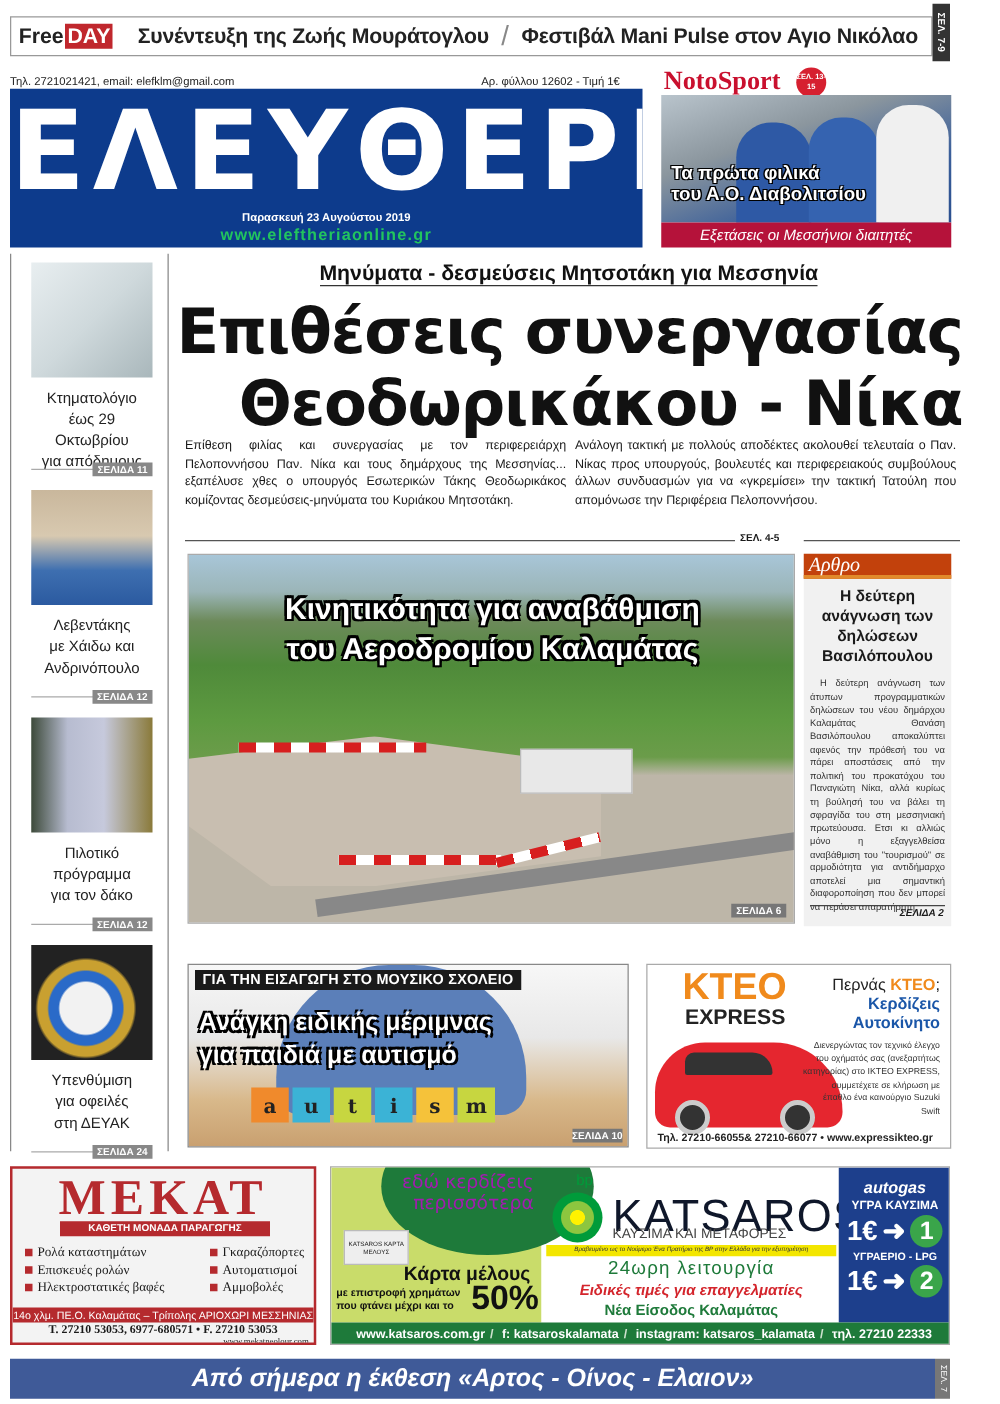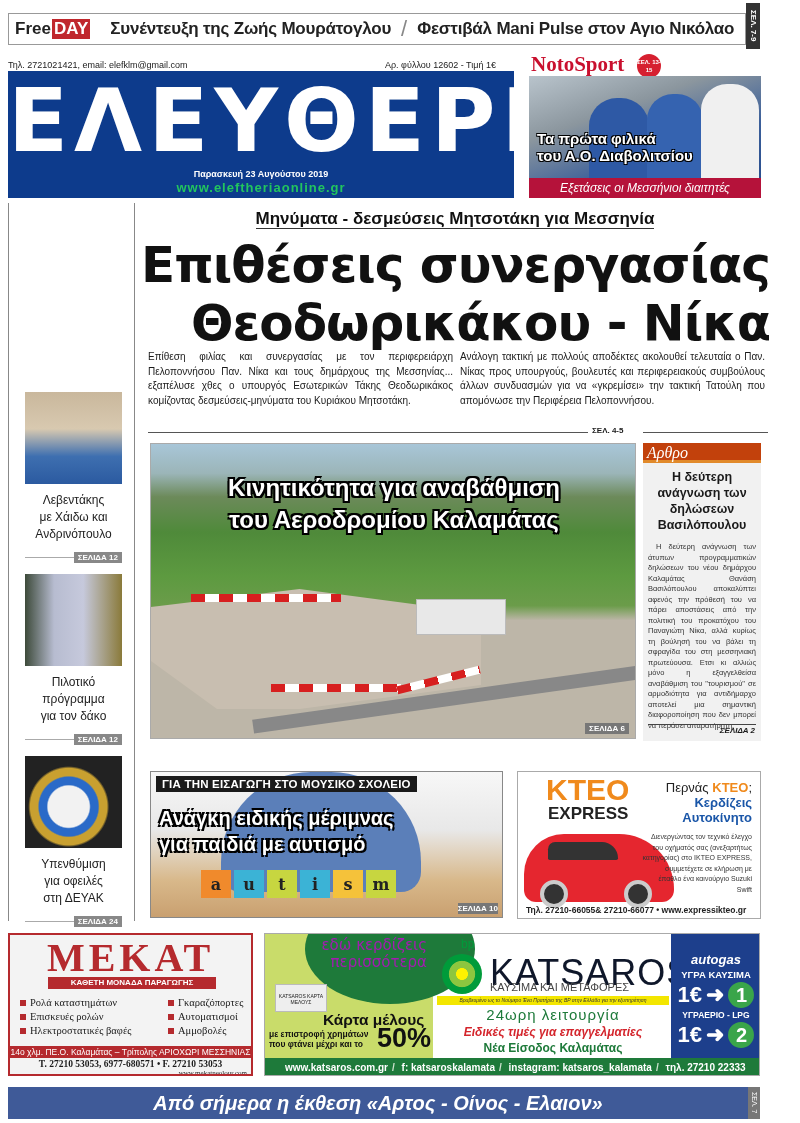--- a/index.html
+++ b/index.html
@@ -103,21 +103,21 @@
 #katsaros .left .pct{position:absolute;right:2px;top:89px;font-size:27px;font-weight:bold;color:#111}
 #katsaros .sun{position:absolute;left:177px;top:20px;width:40px;height:40px;border-radius:20px;background:radial-gradient(circle,#fff200 0 20%,#8dc63f 22% 45%,#009b3a 48% 100%)}
 #katsaros .bp{position:absolute;left:196px;top:3px;font-size:12px;color:#009b3a}
 #katsaros .name{position:absolute;left:225px;top:18px;font-size:36px;color:#0f172a;letter-spacing:1px}
 #katsaros .tag{position:absolute;left:225px;top:47px;font-size:11px;color:#444}
 #katsaros .award{position:absolute;left:172px;top:62px;width:232px;height:9px;background:#f3e600;font-size:5px;font-style:italic;color:#333;text-align:center;line-height:9px}
 #katsaros .h24{position:absolute;left:172px;width:232px;top:72px;text-align:center;color:#1e7a3a;font-size:15px;letter-spacing:1px}
 #katsaros .prices{position:absolute;left:172px;width:232px;top:91px;text-align:center;color:#d4252c;font-size:12px;font-weight:bold;font-style:italic}
 #katsaros .entry{position:absolute;left:172px;width:232px;top:107px;text-align:center;color:#1e7a3a;font-size:12px;font-weight:bold}
 #katsaros .autogas{position:absolute;left:406px;top:0;width:90px;height:124px;background:#1d3f8c;color:#fff;text-align:center}
-#katsaros .autogas .ag{font-style:italic;font-weight:bold;font-size:13px;margin-top:18px}
+#katsaros .autogas .ag{font-style:italic;font-weight:bold;font-size:13px;margin-top:8px}
 #katsaros .autogas .l1{font-size:9.5px;font-weight:bold;margin-top:2px}
 #katsaros .autogas .row{font-size:22px;font-weight:bold;display:flex;justify-content:center;align-items:center;gap:4px;height:30px}
 #katsaros .autogas .coin{width:26px;height:26px;border-radius:13px;background:#3aa54a;font-size:20px;line-height:26px}
 #katsaros .autogas .l2{font-size:8.5px;font-weight:bold}
 #katsaros .bottom{position:absolute;left:0;top:124px;width:496px;height:19px;background:#1e7a3a;color:#fff;font-size:10px;font-weight:bold;line-height:19px;padding-left:20px;white-space:nowrap}
 #katsaros .bottom .sep{color:#cfe3cf;margin:0 4px}
 
 #bottombar{left:8px;top:1087px;width:740px;height:32px;background:#3f5a98;color:#fff;text-align:center;font-weight:bold;font-style:italic;font-size:20px;line-height:32px}
 #bottomtag{left:748px;top:1087px;width:12px;height:32px;background:#777;color:#fff;font-size:7px;writing-mode:vertical-rl;display:flex;align-items:center;justify-content:center}
 </style>
@@ -153,20 +153,30 @@
     <div class="fig3"></div>
     <div class="cap">
       <div>Τα πρώτα φιλικά</div>
       <div>του Α.Ο. Διαβολιτσίου</div>
     </div>
   </div>
   <div class="bar">Εξετάσεις οι Μεσσήνιοι διαιτητές</div>
 </div>
 
 <div id="leftcol" class="abs">
+  <div class="lc-item" style="top:7px">
+    <div class="lc-img" style="background:linear-gradient(135deg,#e8eef0 0%,#cfd9dc 50%,#a9b7bb 100%)"></div>
+    <div class="lc-txt">
+      <div>Κτηματολόγιο</div>
+      <div>έως 29 Οκτωβρίου</div>
+      <div>για απόδημους</div>
+    </div>
+    <div class="lc-line" style="top:165px;width:55px"></div>
+    <div class="lc-page" style="top:160px">ΣΕΛΙΔΑ 11</div>
+  </div>
   <div class="lc-item" style="top:189px">
     <div class="lc-img" style="background:linear-gradient(180deg,#c9b79c 0%,#d8c9b0 40%,#3e6fb0 70%,#2b5aa0 100%)"></div>
     <div class="lc-txt">
       <div>Λεβεντάκης</div>
       <div>με Χάιδω και</div>
       <div>Ανδρινόπουλο</div>
     </div>
     <div class="lc-line" style="top:165px;width:55px"></div>
     <div class="lc-page" style="top:160px">ΣΕΛΙΔΑ 12</div>
   </div>

